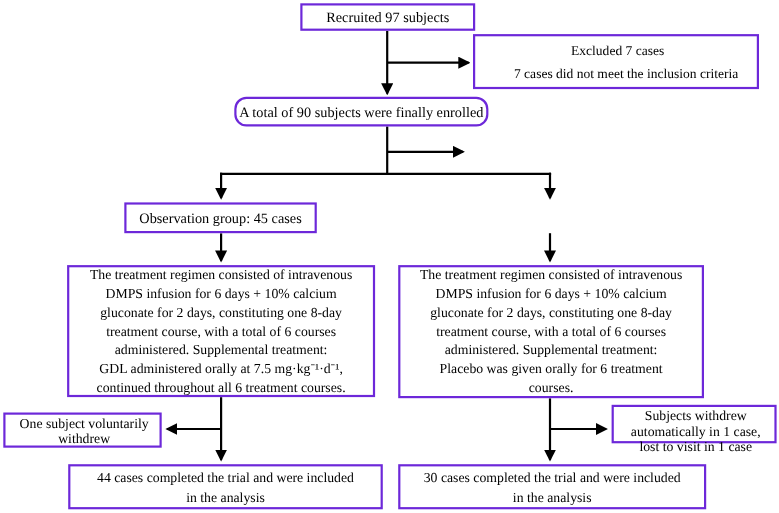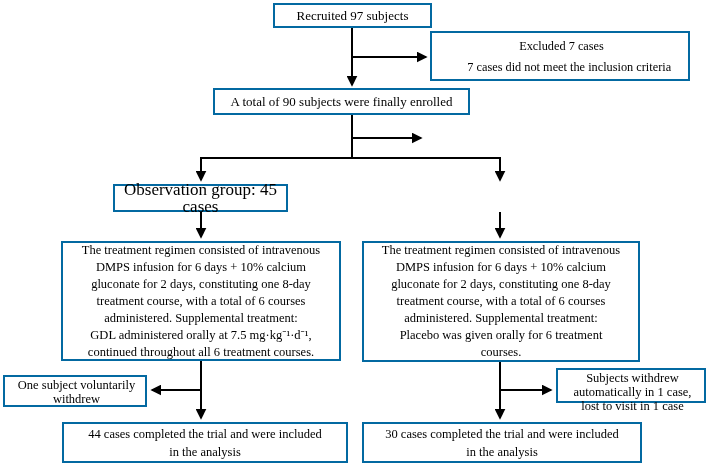--- a/index.html
+++ b/index.html
@@ -11,37 +11,37 @@
     color:#000000;
     overflow:hidden;
   }
   #connectors {
     position:absolute; left:0; top:0; width:708px; height:466px;
     pointer-events:none;
   }
   .box {
     position:absolute;
     box-sizing:border-box;
-    border:2px solid #0369a1;
+    border:2px solid #6d28d9;
     background:#ffffff;
     font-size:12.5px;
     line-height:17px;
   }
   .box .txt { white-space:pre-wrap; }
   .center {
     display:flex; align-items:center; justify-content:center;
     text-align:center;
   }
   .leftalign { text-align:center; }
 
   #node-recruited       { left:273px; top:3px;   width:159px; height:25px; font-size:13px; }
   #node-excluded        { left:430px; top:31px;  width:260px; height:50px; line-height:21px; padding:3px 3px 0 6px; font-size:12.3px; }
-  #node-enrolled        { left:213px; top:88px;  width:257px; height:27px; font-size:13px; }
+  #node-enrolled        { left:213px; top:88px;  width:231px; height:27px; font-size:13px;border-radius:11px; }
   #node-randomized      { left:425px; top:125px; width:268px; height:24px; }
-  #node-observation     { left:113px; top:184px; width:175px; height:28px; font-size:17px; }
+  #node-observation     { left:113px; top:184px; width:175px; height:28px; font-size:13px; }
   #node-control         { left:413px; top:184px; width:176px; height:28px; font-size:13px; }
   #node-treatment-left  { left:61px;  top:241px; width:280px; height:120px; }
   #node-treatment-right { left:362px; top:241px; width:278px; height:121px; }
   #node-withdraw-left   { left:3px;   top:375px; width:144px; height:32px; line-height:14px; padding:1px 2px 0 5px; }
   #node-withdraw-right  { left:556px; top:368px; width:150px; height:35px; line-height:14px; padding:1px 2px 0 5px; }
   #node-completed-left  { left:62px;  top:422px; width:286px; height:41px; line-height:18px; }
   #node-completed-right { left:362px; top:422px; width:280px; height:41px; line-height:18px; }
 </style>
 </head>
 <body>

